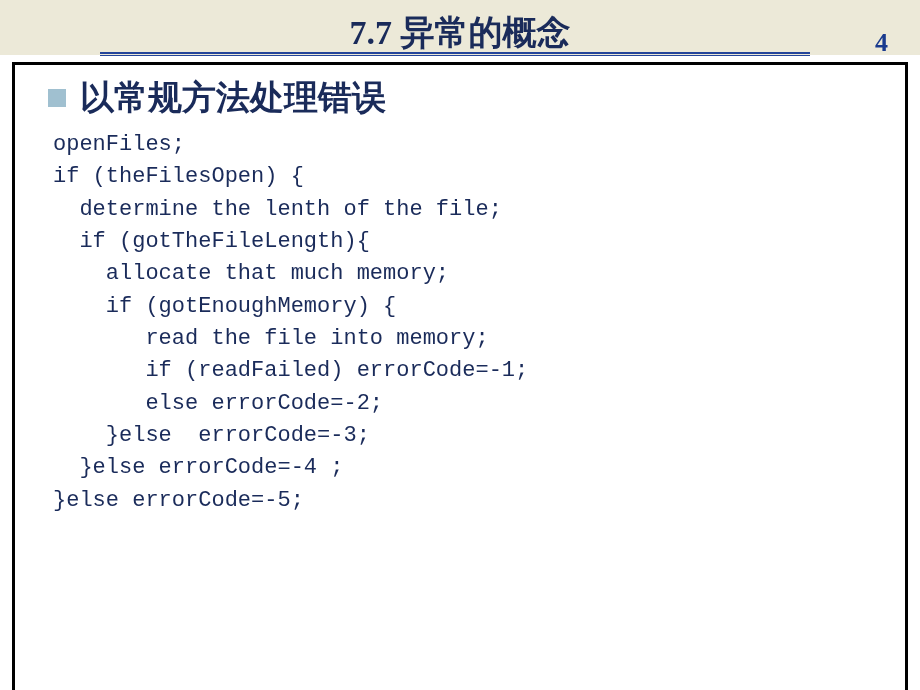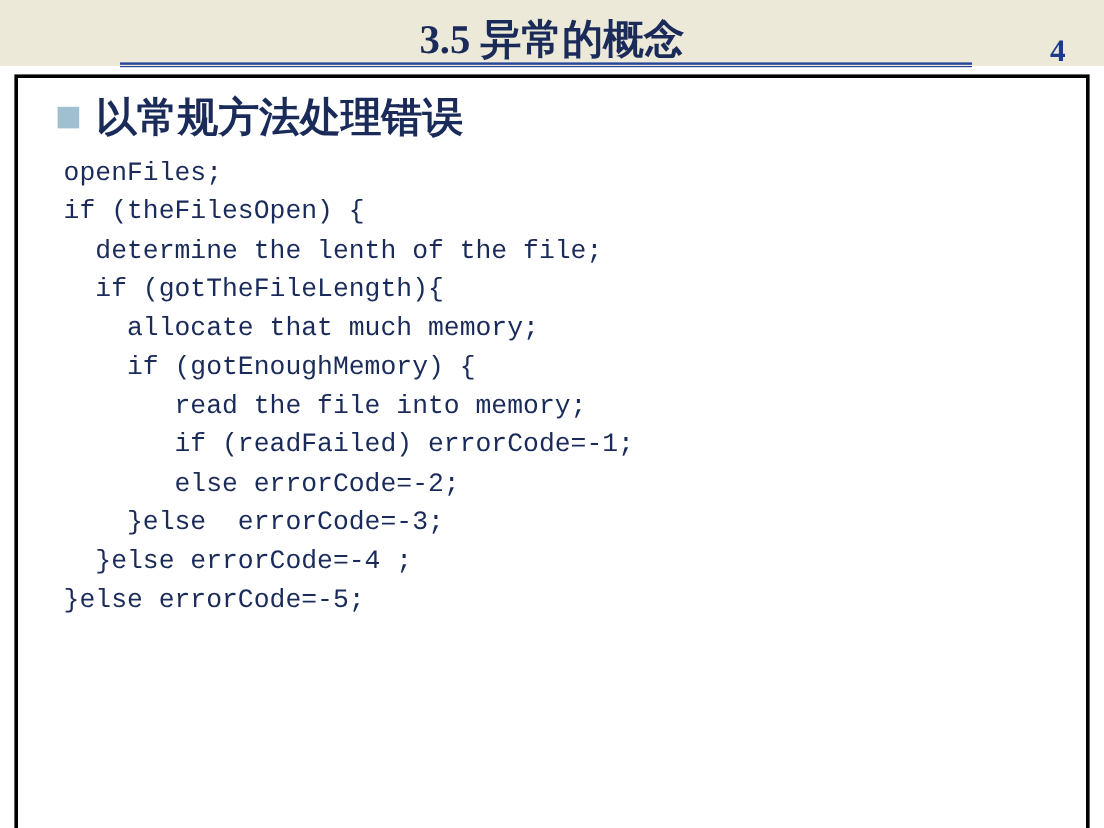--- a/index.html
+++ b/index.html
@@ -105,21 +105,21 @@
       white-space: pre;
       margin-left: 10px;
     }
   </style>
 </head>
 <body>
 
 <div class="header-bg"></div>
 <div class="header-lines"></div>
 
-<div class="slide-title">3.5 异常的概念</div>
+<div class="slide-title">7.7 异常的概念</div>
 <div class="page-number">4</div>
 
 <div class="content-box">
   <div class="bullet-row">
     <div class="bullet-square"></div>
     <div class="bullet-text">以常规方法处理错误</div>
   </div>
   <div class="code-block"><span>openFiles;</span>
 <span>if (theFilesOpen) {</span>
 <span>  determine the lenth of the file;</span>

